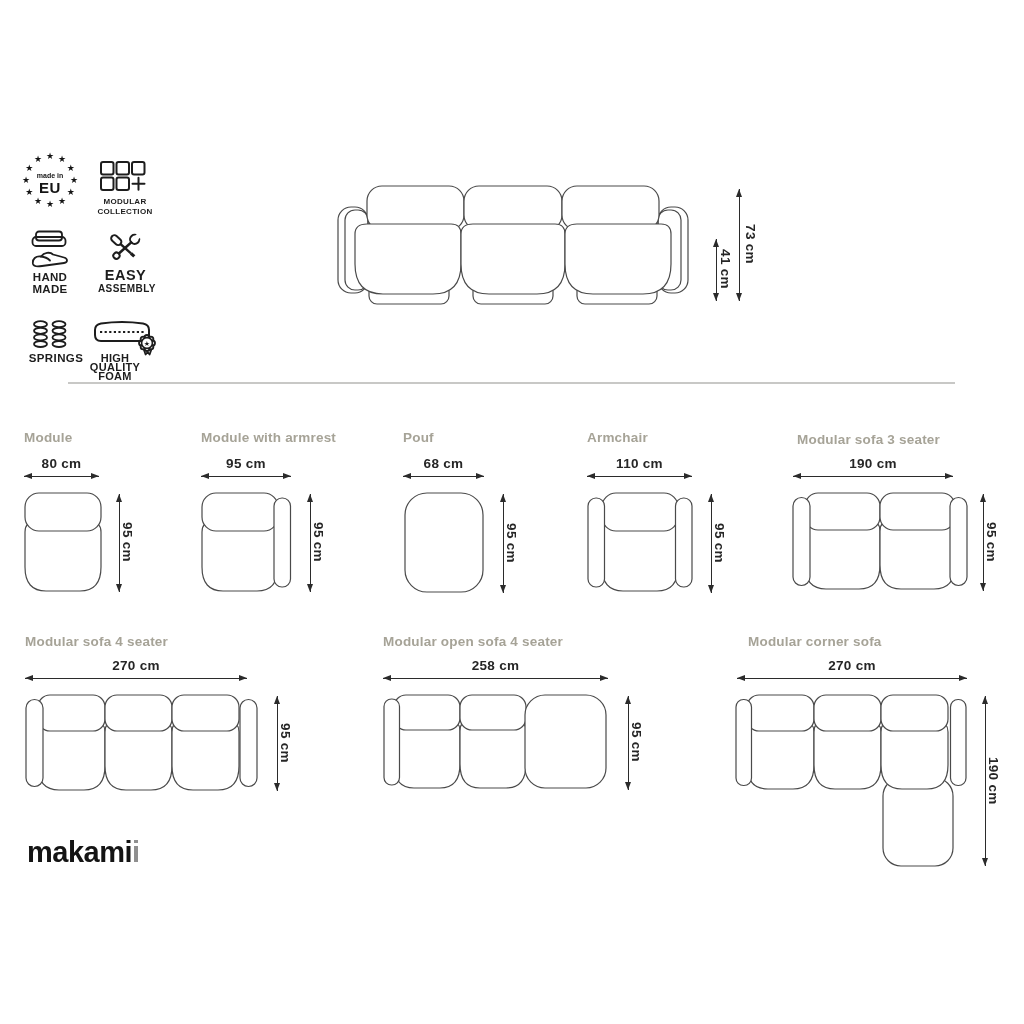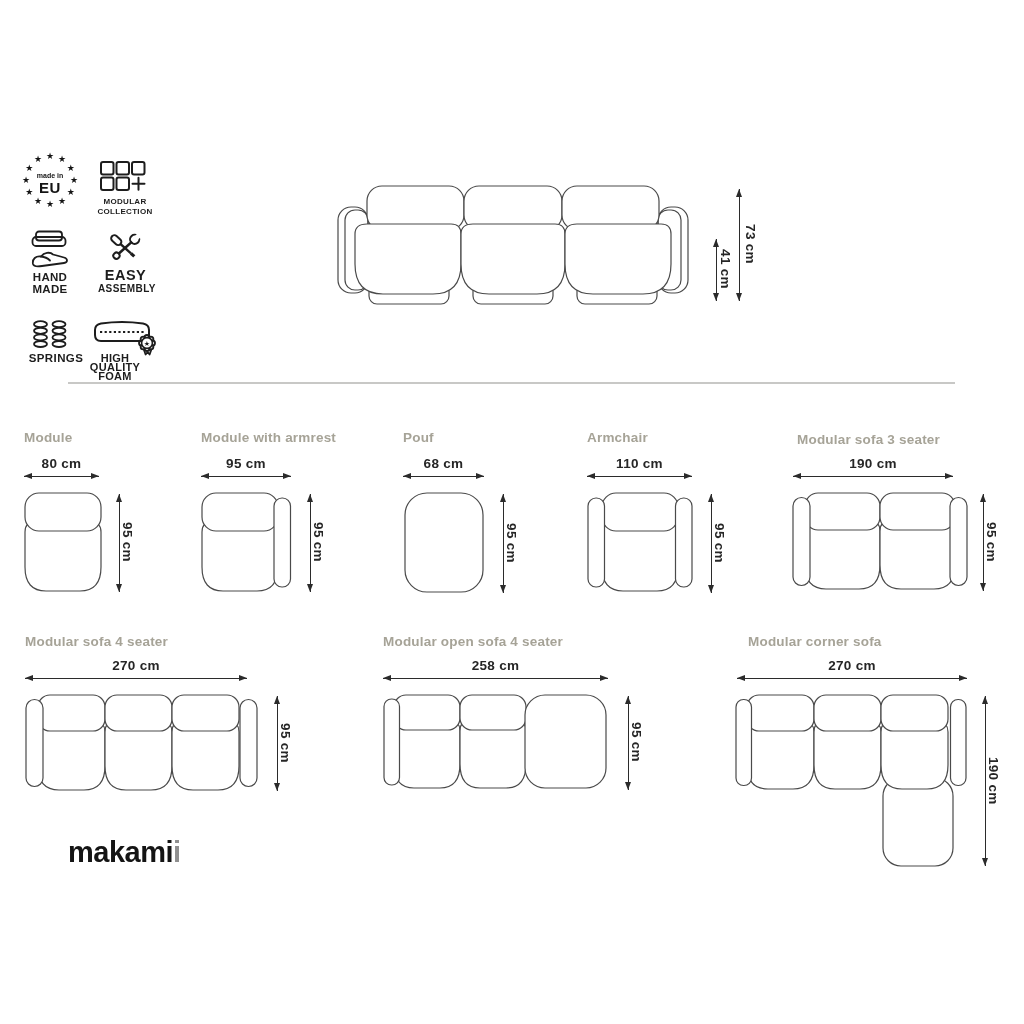--- a/index.html
+++ b/index.html
@@ -33,21 +33,21 @@
   
   .bstroke{fill:none;stroke:#1d1d1d;stroke-width:2;stroke-linecap:round;stroke-linejoin:round;}
   .bthin{fill:none;stroke:#1d1d1d;stroke-width:1.8;stroke-linecap:round;stroke-linejoin:round;}
   .bwhite{fill:#ffffff;stroke:none;}
   .bstar{fill:#141414;font-size:9px;}
   .btext{position:absolute;text-align:center;font-weight:bold;color:#1d1d1d;}
 
   .hero-title{position:absolute;text-align:center;font-size:19px;font-weight:800;
      letter-spacing:2px;color:#1a1a1a;}
   .divider{position:absolute;background:#c8c8c6;}
-  .logo{position:absolute;font-size:29px;font-weight:bold;letter-spacing:-0.5px;color:#141414;margin-left:41px;}
+  .logo{position:absolute;font-size:29px;font-weight:bold;letter-spacing:-0.5px;color:#141414;}
   .logo .accent{color:#8f8f8f;}
 </style>
 </head>
 <body>
 
 <div class="page">
 
   <svg class="abs" style="left:22px;top:150px" width="56" height="60" viewBox="0 0 56 60">
     <text class="bstar" x="28" y="9" text-anchor="middle">★</text>
     <text class="bstar" x="40" y="12.2" text-anchor="middle">★</text>

